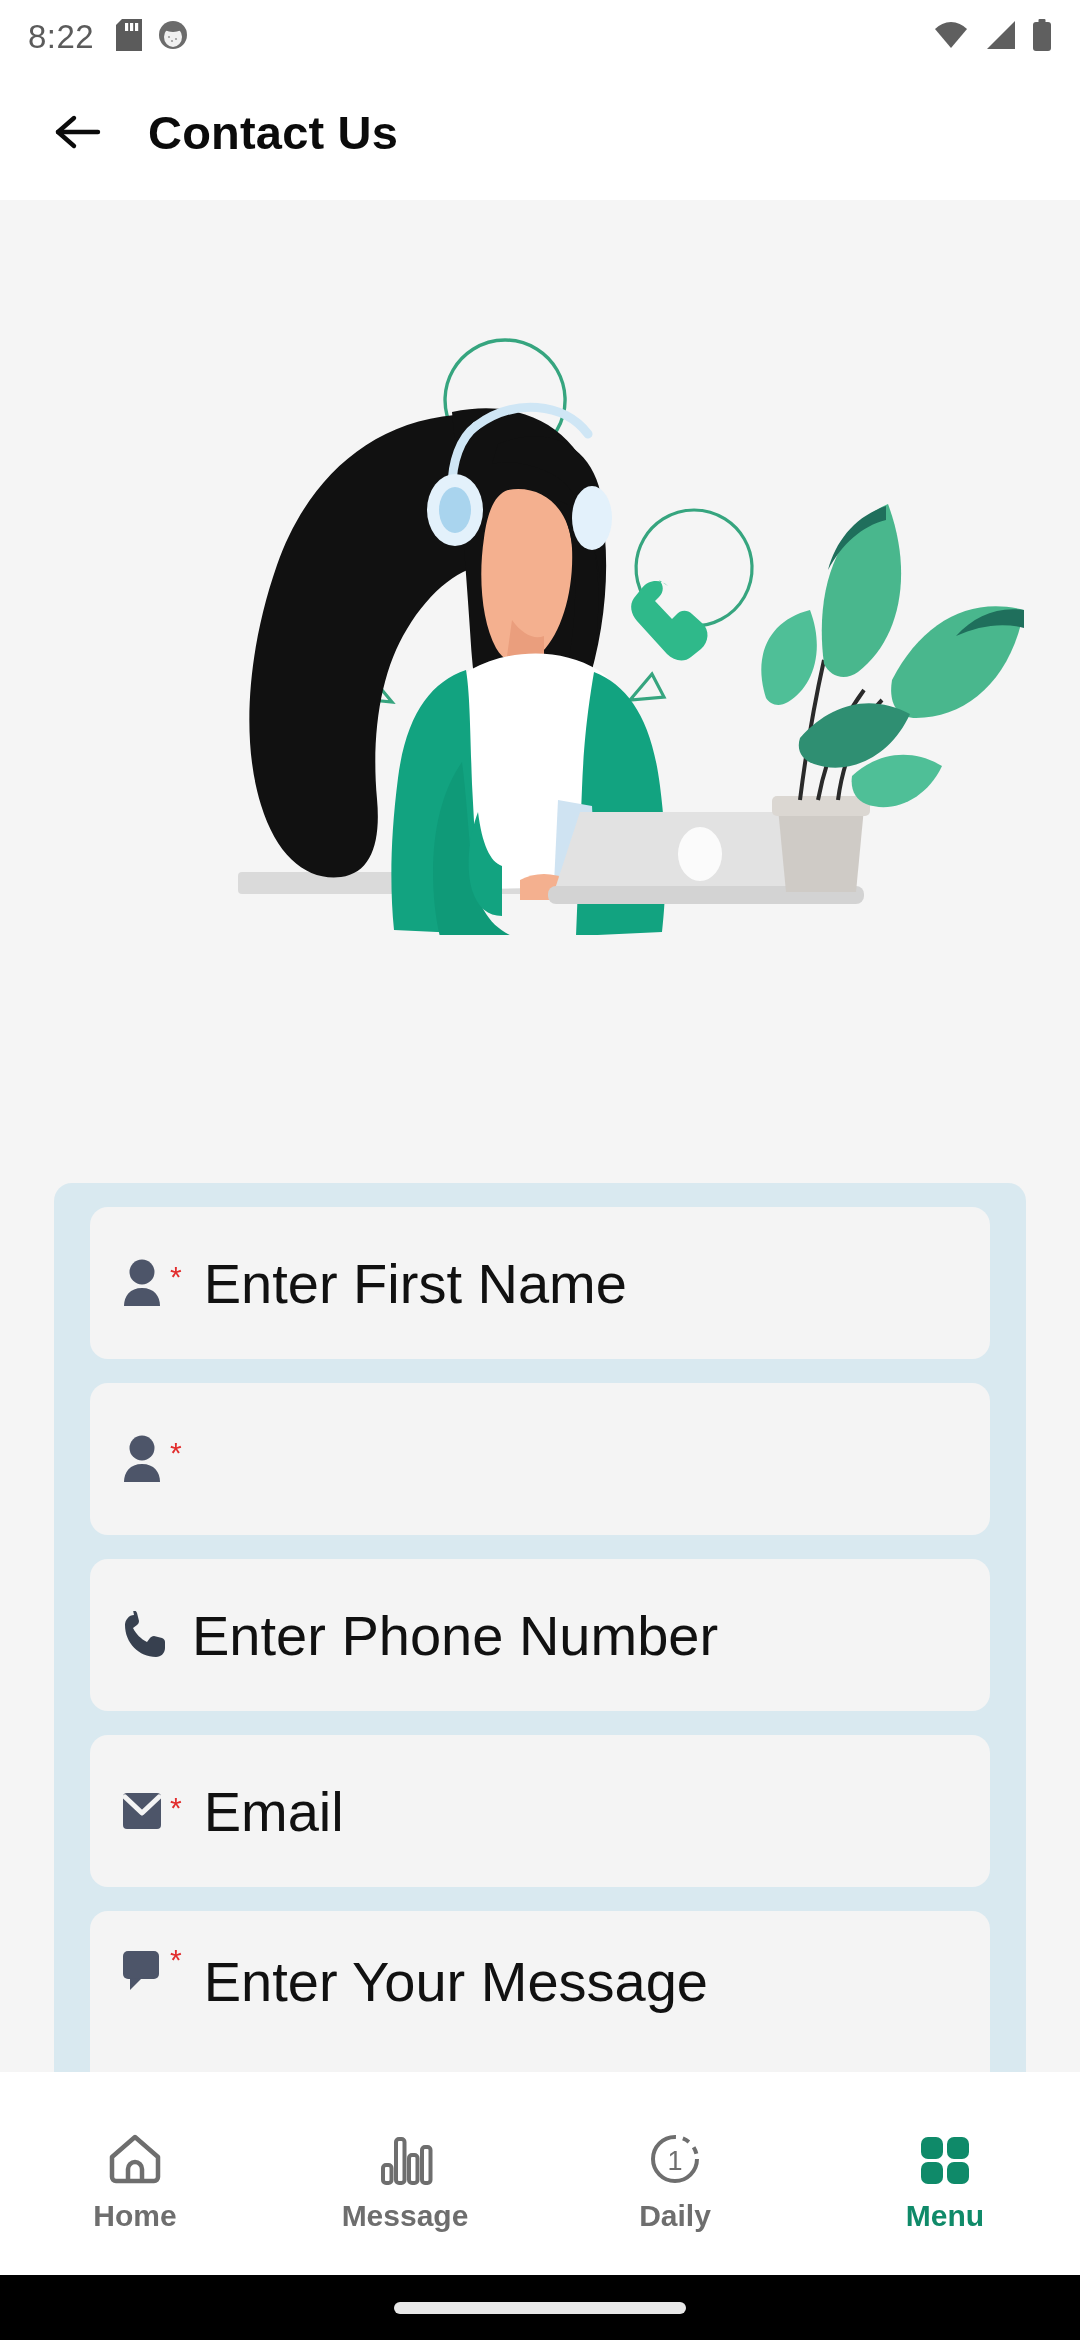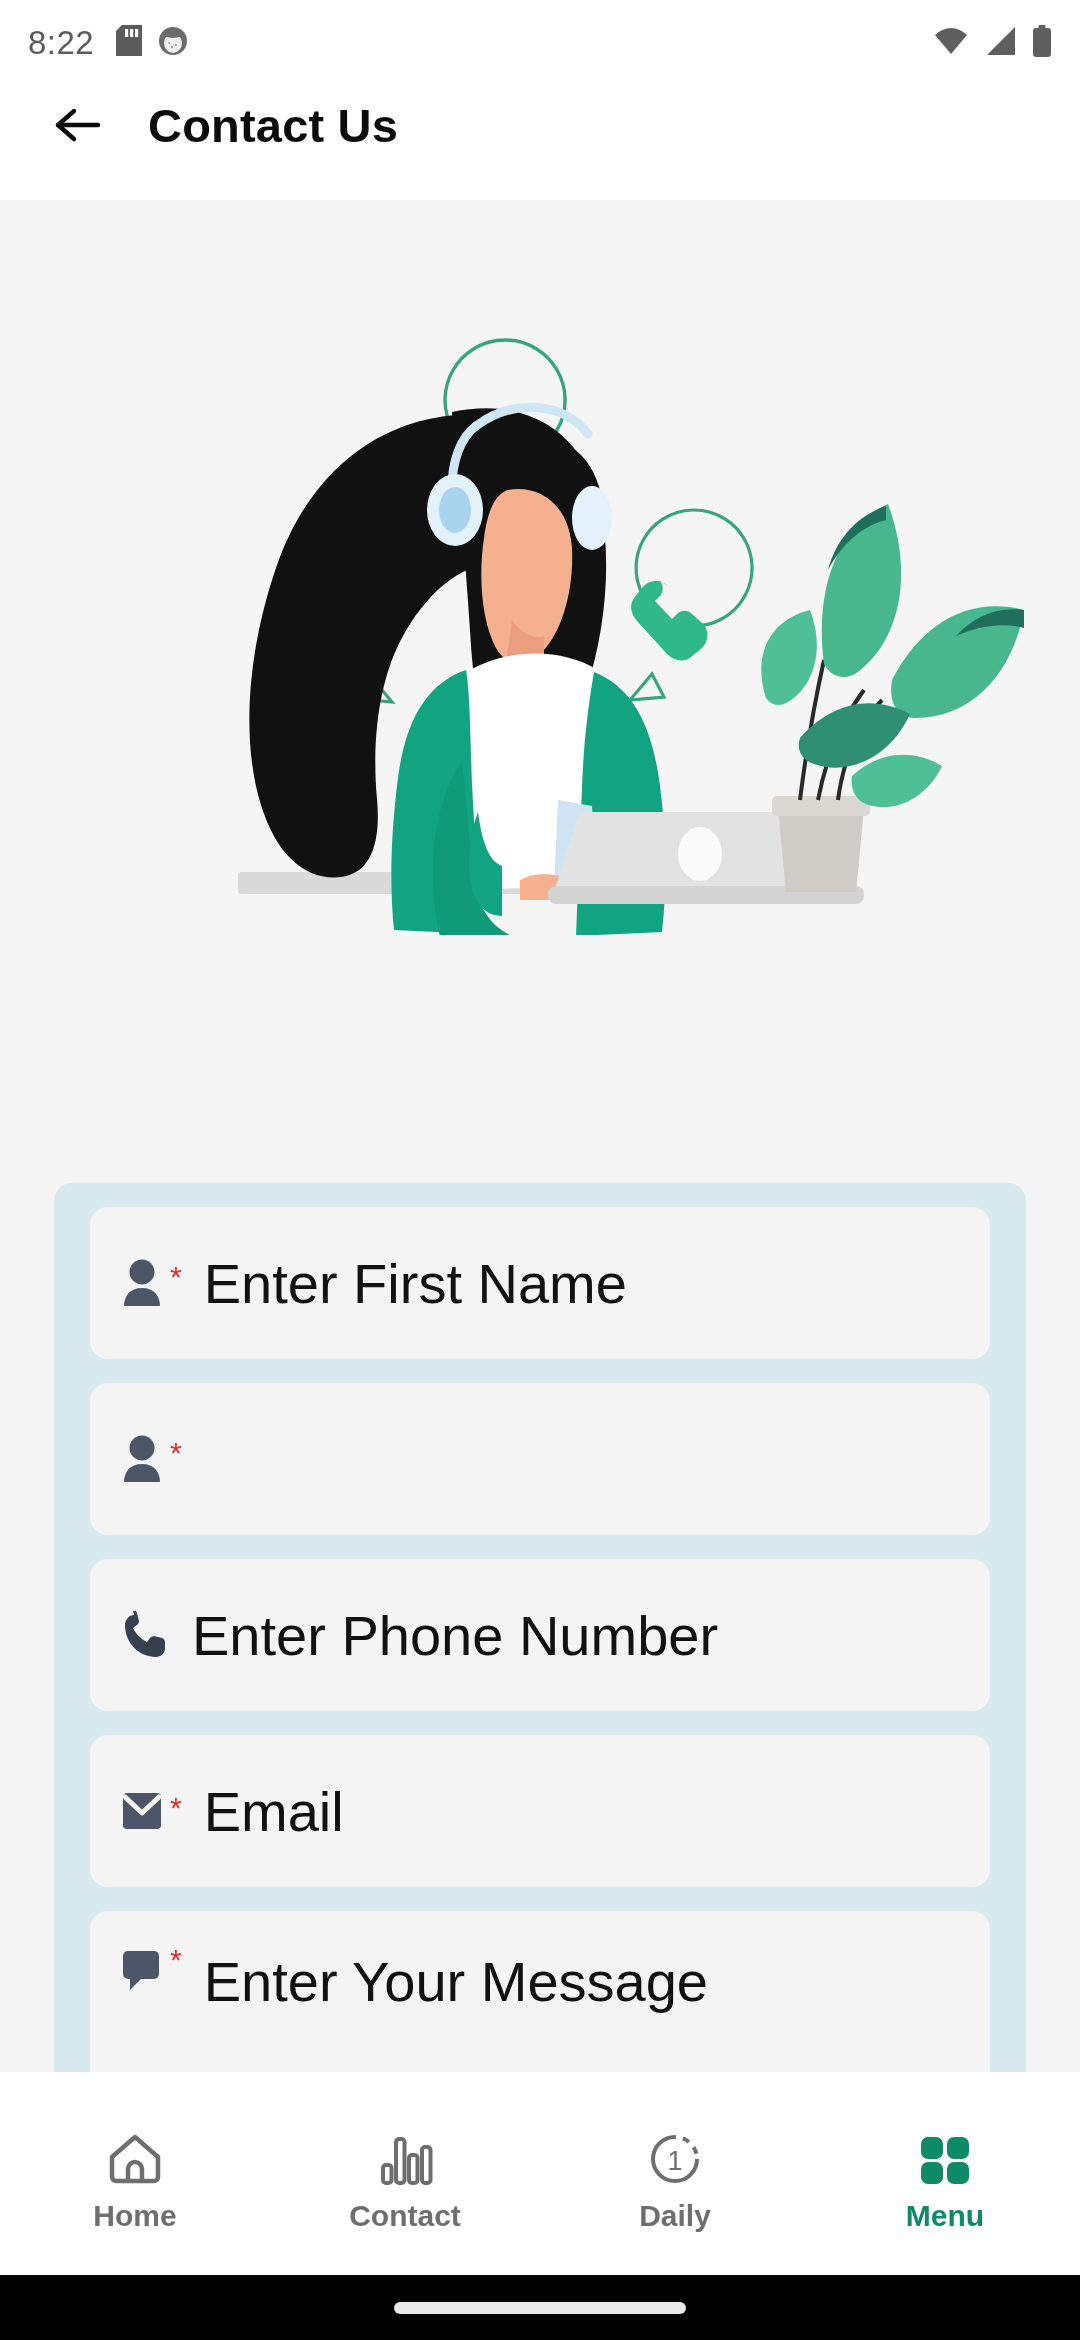--- a/index.html
+++ b/index.html
@@ -6,34 +6,34 @@
   html, body {
     width:1080px; height:2340px;
     background:#ffffff;
     font-family:"Liberation Sans", sans-serif;
     overflow:hidden;
   }
   #screen { position:relative; width:1080px; height:2340px; background:#ffffff; }
 
   
   .statusbar {
-    position:absolute; top:12px; left:0; width:1080px; height:62px;
+    position:absolute; top:6px; left:0; width:1080px; height:62px;
     background:#ffffff; display:flex; align-items:center;
     padding:0 28px;
   }
   .sb-time {
     font-size:33px; color:#5b5b5b; letter-spacing:.5px;
     font-family:"Liberation Sans", sans-serif;
   }
   .sb-left-icons { display:flex; align-items:center; gap:16px; margin-left:22px; }
   .sb-right { margin-left:auto; display:flex; align-items:center; gap:16px; }
 
   
   .appbar {
-    position:absolute; top:56px; left:0; width:912px; height:138px;
+    position:absolute; top:63px; left:0; width:912px; height:138px;
     background:#ffffff; display:flex; align-items:center; padding:0 50px;text-align:center;
   }
   .back-btn { width:56px; height:56px; display:flex; align-items:center; justify-content:center; cursor:pointer; }
   .appbar-title {
     font-size:47px; font-weight:bold; color:#0b0b0b;
     margin-left:42px; letter-spacing:.2px;
   }
 
   
   .body-area {
@@ -305,21 +305,21 @@
 
     <div class="nav-item">
       <span class="nav-ico">
         <svg width="58" height="56" viewBox="0 0 58 56">
           <rect x="7" y="34" width="8.5" height="18" rx="3" fill="none" stroke="#6e6e6e" stroke-width="4"></rect>
           <rect x="20" y="8" width="8.5" height="44" rx="3" fill="none" stroke="#6e6e6e" stroke-width="4"></rect>
           <rect x="33" y="24" width="8.5" height="28" rx="3" fill="none" stroke="#6e6e6e" stroke-width="4"></rect>
           <rect x="46" y="16" width="8.5" height="36" rx="3" fill="none" stroke="#6e6e6e" stroke-width="4"></rect>
         </svg>
       </span>
-      <span class="nav-label">Contact</span>
+      <span class="nav-label">Message</span>
     </div>
 
     <div class="nav-item">
       <span class="nav-ico">
         <svg width="58" height="56" viewBox="0 0 58 56">
           <circle cx="29" cy="28" r="22" fill="none" stroke="#6e6e6e" stroke-width="4" stroke-dasharray="104 7 7 7 7 7"></circle>
           <text x="29" y="39" text-anchor="middle" font-size="27" font-family="Liberation Sans, sans-serif" fill="#6e6e6e">1</text>
         </svg>
       </span>
       <span class="nav-label">Daily</span>

